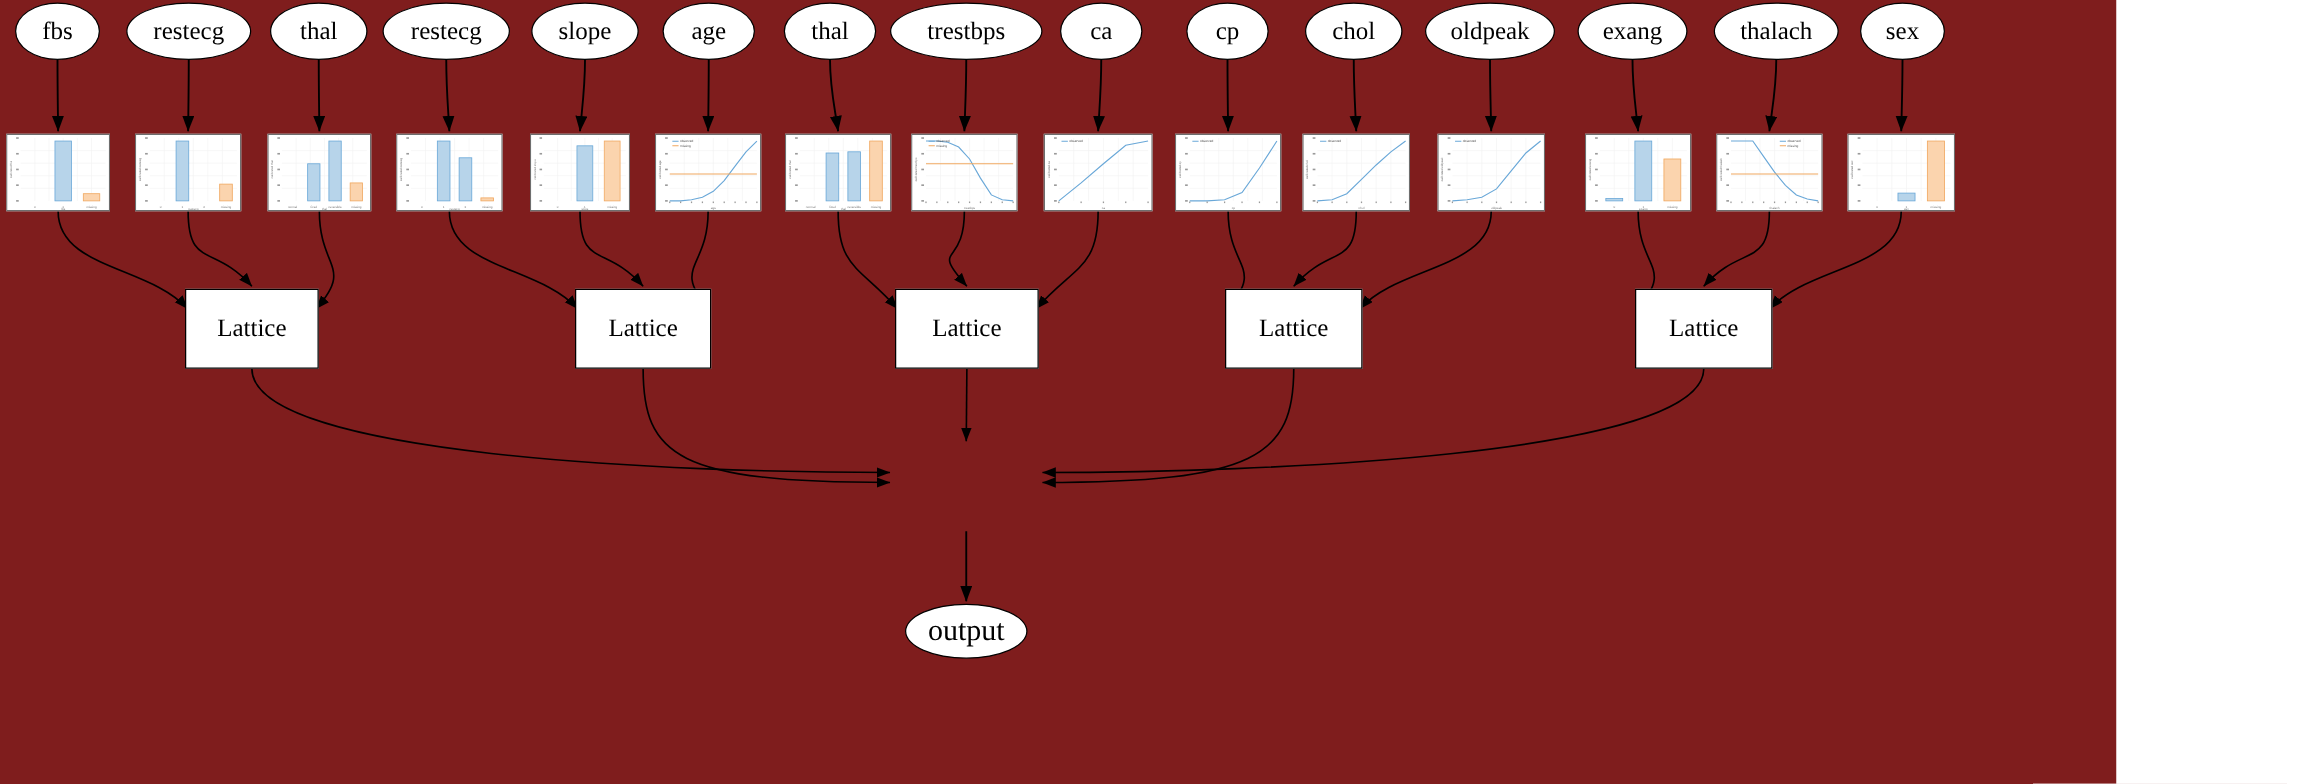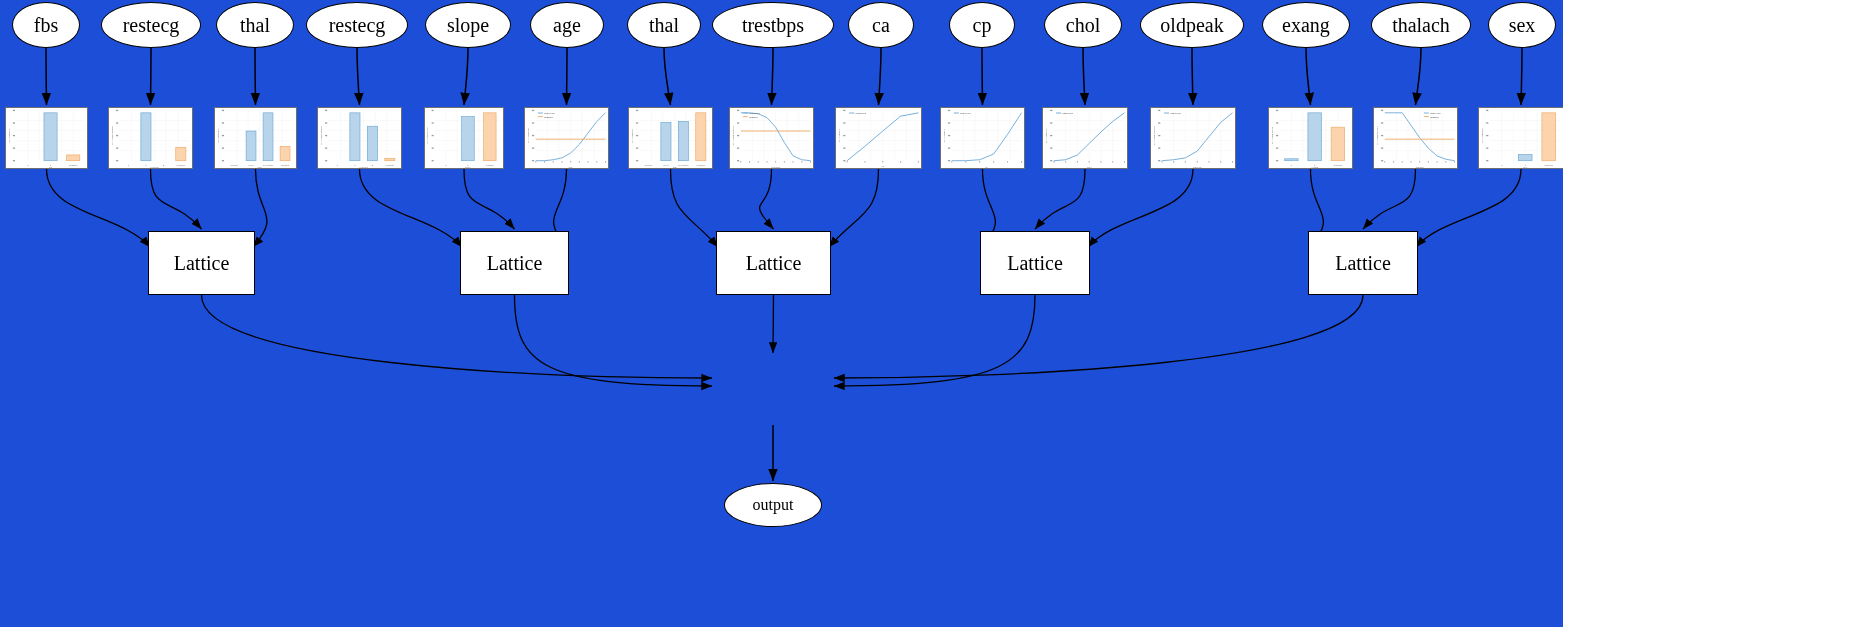--- a/index.html
+++ b/index.html
@@ -1,25 +1,25 @@
 <!DOCTYPE html>
 <html><head>
 <meta charset="utf-8">
 <title>Calibrated Lattice Ensemble Model Graph</title>
 <style>
   html,body{margin:0;padding:0;background:#ffffff;}
   body{font-family:"Liberation Serif", serif;}
-  #canvas{position:relative;width:1563px;height:627px;background:#1d4ed8;overflow:hidden;}
+  #canvas{position:relative;width:1693px;height:627px;background:#7f1d1d;overflow:hidden;}
   svg.edges{position:absolute;left:0;top:0;width:1849px;height:627px;pointer-events:none;}
   .node{position:absolute;box-sizing:border-box;}
   .ellipse{border:1.3px solid #000;border-radius:50%;background:#fff;
            display:flex;align-items:center;justify-content:center;
            font-family:"Liberation Serif", serif;color:#000;}
   .ellipse.feat{font-size:20px;}
-  .ellipse.out{font-size:16px;}
+  .ellipse.out{font-size:24px;}
   .boxnode{border:1.4px solid #000;background:#fff;display:flex;
            align-items:center;justify-content:center;font-size:20px;
            font-family:"Liberation Serif", serif;color:#000;}
   .plotbox{border:1.5px solid #6e6e6e;background:#ffffff;box-sizing:border-box;padding:0;}
   .plotinner{position:relative;width:100%;height:100%;background:#fff;}
   .plotsvg{display:block;width:100%;height:100%;}
 </style>
 </head>
 <body>
 

